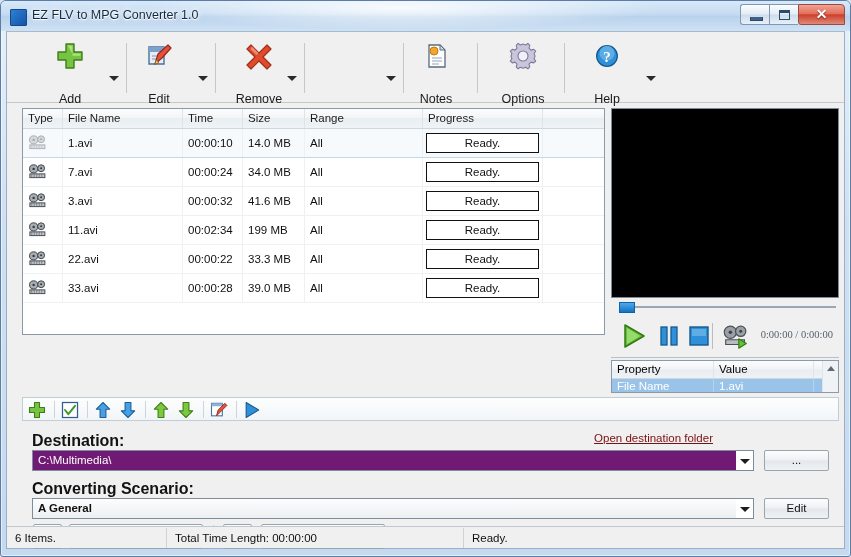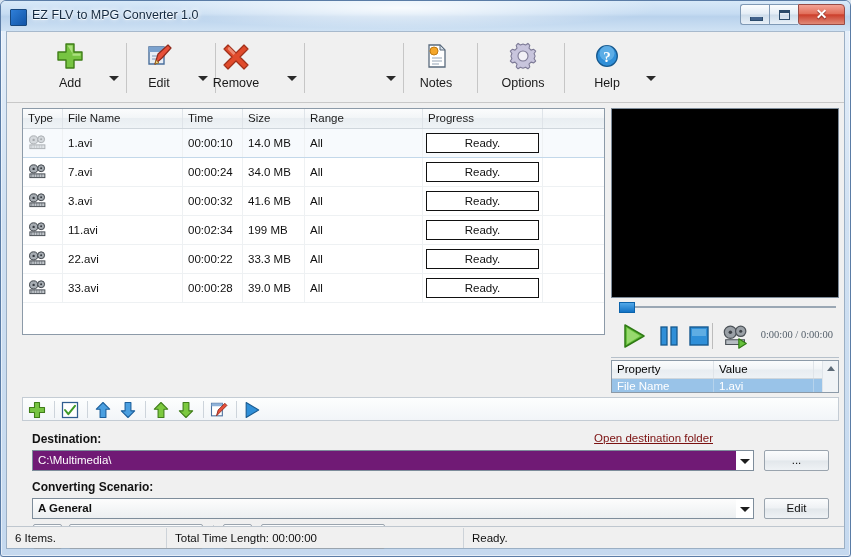--- a/index.html
+++ b/index.html
@@ -136,21 +136,21 @@
   }
   .tb-icon {
     height: 36px;
     display: flex;
     align-items: center;
     justify-content: center;
   }
   .tb-label {
     font-size: 12.5px;
     color: #1a1a1a;
-    margin-top: 2px;
+    margin-top: 18px;
   }
   .tb-arrow {
     position: absolute;
     top: 40px;
     width: 12px; height: 12px;
     cursor: default;
   }
   .tb-arrow::after {
     content: "";
     position: absolute;
@@ -377,21 +377,21 @@
   }
 
   
   .bform {
     position: absolute;
     left: 15px; top: 396px;
     width: 817px; height: 90px;
   }
   .flabel {
     position: absolute;
-    font-size: 12px;
+    font-size: 16px;
     font-weight: bold;
     color: #121212;
   }
   .link {
     position: absolute;
     font-size: 11.5px;
     color: #7b1010;
     text-decoration: underline;
     cursor: pointer;
     white-space: nowrap;
@@ -553,21 +553,21 @@
             <path d="M9 16 h9 M9 19 h9" stroke="#7f98b5" stroke-width="1.2"></path>
             <path d="M12 24 l3 -10 l10 -9 l3 3 l-9 10 z" fill="#e8503a" stroke="#8f2a1c" stroke-width="1.2" stroke-linejoin="round"></path>
             <path d="M12 24 l1.2 -4 l2.8 2.8 z" fill="#f6d08a" stroke="#8f6a1c" stroke-width="0.9"></path>
           </svg>
         </div>
         <div class="tb-label">Edit</div>
       </div>
       <div class="tb-arrow" style="left:190px"></div>
       <div class="tb-sep" style="left:208px"></div>
 
-      <div class="tb-item" style="left:192px">
+      <div class="tb-item" style="left:215px">
         <div class="tb-icon">
           <svg width="32" height="32" viewBox="0 0 32 32">
             <path d="M8 5 l8 8 l8 -8 l4 4 l-8 8 l8 8 l-4 4 l-8 -8 l-8 8 l-4 -4 l8 -8 l-8 -8 z" fill="#e04b2c" stroke="#a1301a" stroke-width="1.2" stroke-linejoin="round"></path>
             <path d="M9 6.5 l6.5 6.5 l-2 2 l-6 -6 z" fill="#f29a84" opacity="0.8"></path>
           </svg>
         </div>
         <div class="tb-label">Remove</div>
       </div>
       <div class="tb-arrow" style="left:279px"></div>
       <div class="tb-sep" style="left:297px"></div>

